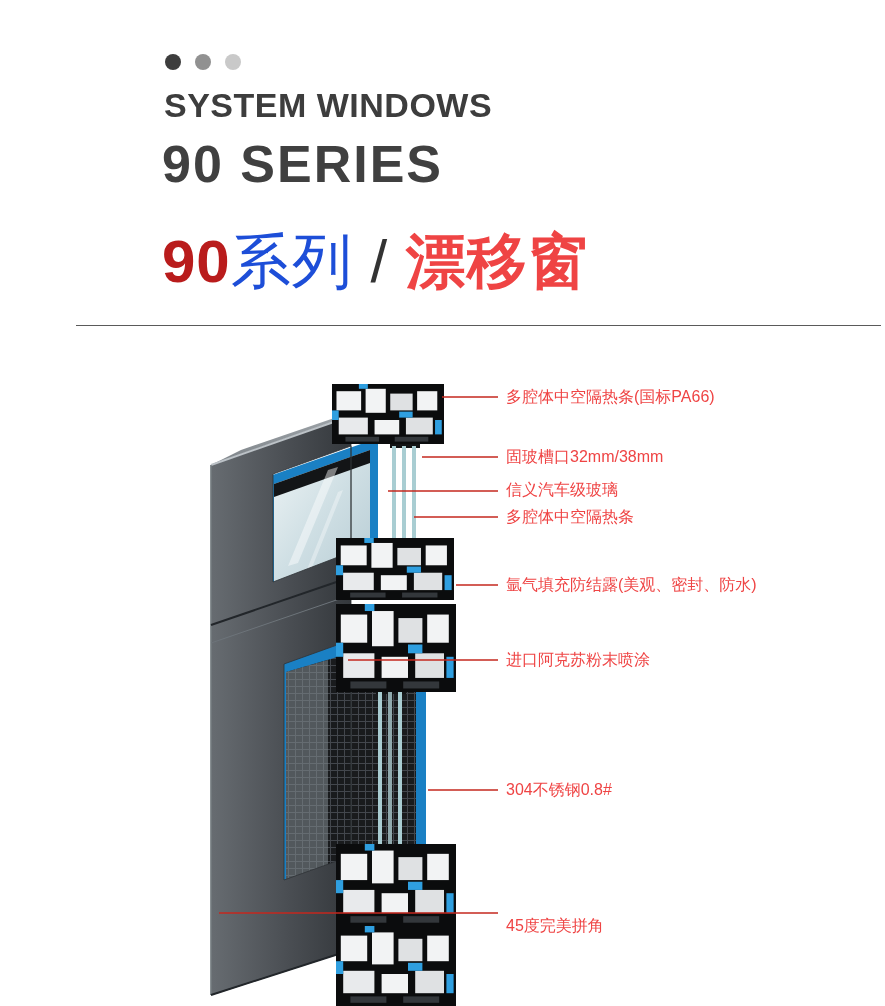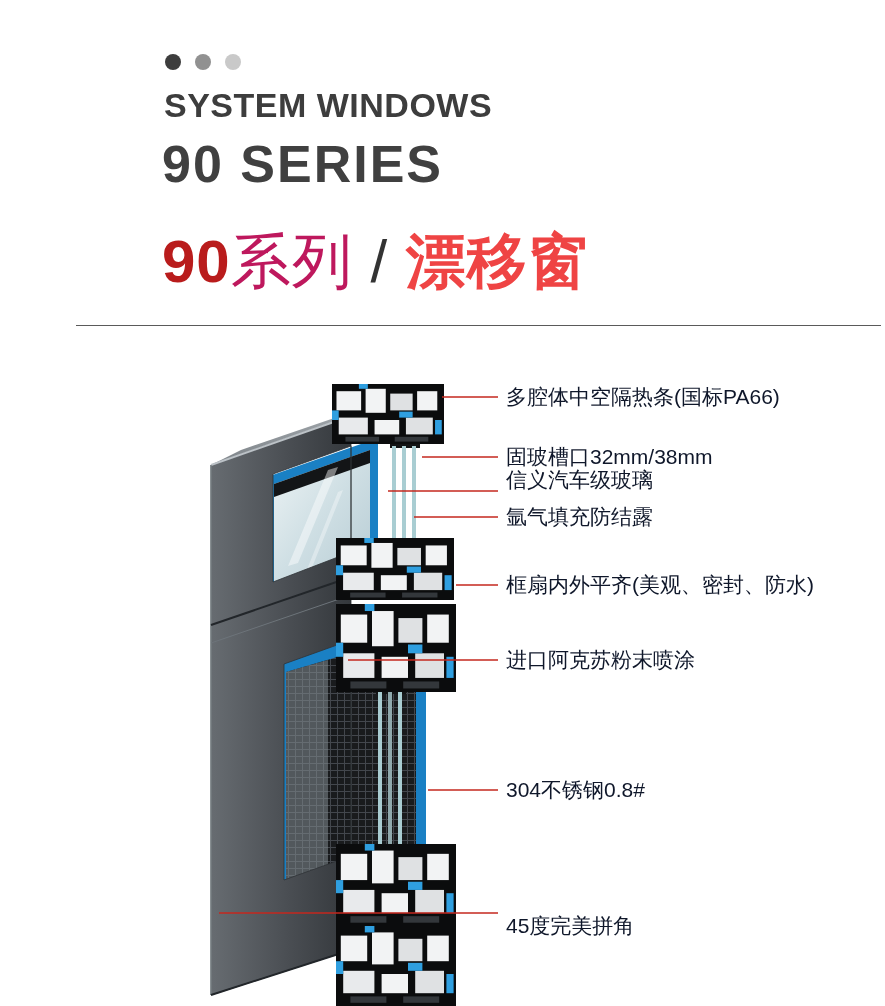--- a/index.html
+++ b/index.html
@@ -9,30 +9,30 @@
   
   .dots{position:absolute;top:54px;left:129px;display:flex;gap:14px;align-items:center;}
   .dot{width:16px;height:16px;border-radius:50%;display:inline-block;}
   .d1{background:#3d3d3d;}
   .d2{background:#919191;}
   .d3{background:#c9c9c9;}
   .subtitle{position:absolute;top:86px;left:128px;font-size:34px;font-weight:600;color:#3d3d3d;letter-spacing:0.5px;}
   .series-en{position:absolute;top:134px;left:126px;font-size:52px;font-weight:700;color:#404040;letter-spacing:2px;}
   .series-cn{position:absolute;top:222px;left:126px;font-size:60px;color:#2f2f2f;letter-spacing:1px;white-space:nowrap;}
   .cn-num{color:#b91c1c;font-weight:800;}
-  .cn-mid{color:#be185d;font-weight:500;}
+  .cn-mid{color:#1d4ed8;font-weight:500;}
   .cn-sep{color:#333;font-weight:500;}
   .cn-name{color:#ef4444;font-weight:800;}
 
   .divider{position:absolute;top:325px;left:40px;width:805px;height:1px;background:#5a5a5a;}
 
   
   .figure{position:absolute;top:0;left:0;width:885px;height:1006px;}
   .figure svg{position:absolute;top:0;left:0;}
-  .callout{position:absolute;left:470px;font-size:21px;line-height:24px;color:#0f172a;white-space:nowrap;}
+  .callout{position:absolute;left:470px;font-size:16px;line-height:24px;color:#ef4444;white-space:nowrap;}
 </style>
 </head>
 <body>
 
 <div class="page">
 
   <header>
     <div class="dots">
       <span class="dot d1"></span>
       <span class="dot d2"></span>
@@ -145,22 +145,22 @@
         <line x1="420" y1="585" x2="462" y2="585"></line>
         <line x1="312" y1="660" x2="462" y2="660"></line>
         <line x1="392" y1="790" x2="462" y2="790"></line>
         <line x1="183" y1="913" x2="462" y2="913"></line>
       </g>
     </svg>
 
     <div class="callouts">
       <div class="callout" style="top:385px">多腔体中空隔热条(国标PA66)</div>
       <div class="callout" style="top:445px">固玻槽口32mm/38mm</div>
-      <div class="callout" style="top:468px">信义汽车级玻璃</div>
-      <div class="callout" style="top:505px">氩气填充防结露</div>
-      <div class="callout" style="top:573px">框扇内外平齐(美观、密封、防水)</div>
+      <div class="callout" style="top:478px">信义汽车级玻璃</div>
+      <div class="callout" style="top:505px">多腔体中空隔热条</div>
+      <div class="callout" style="top:573px">氩气填充防结露(美观、密封、防水)</div>
       <div class="callout" style="top:648px">进口阿克苏粉末喷涂</div>
       <div class="callout" style="top:778px">304不锈钢0.8#</div>
       <div class="callout" style="top:914px">45度完美拼角</div>
     </div>
   </div>
 
 </div>
 
 </body></html>

